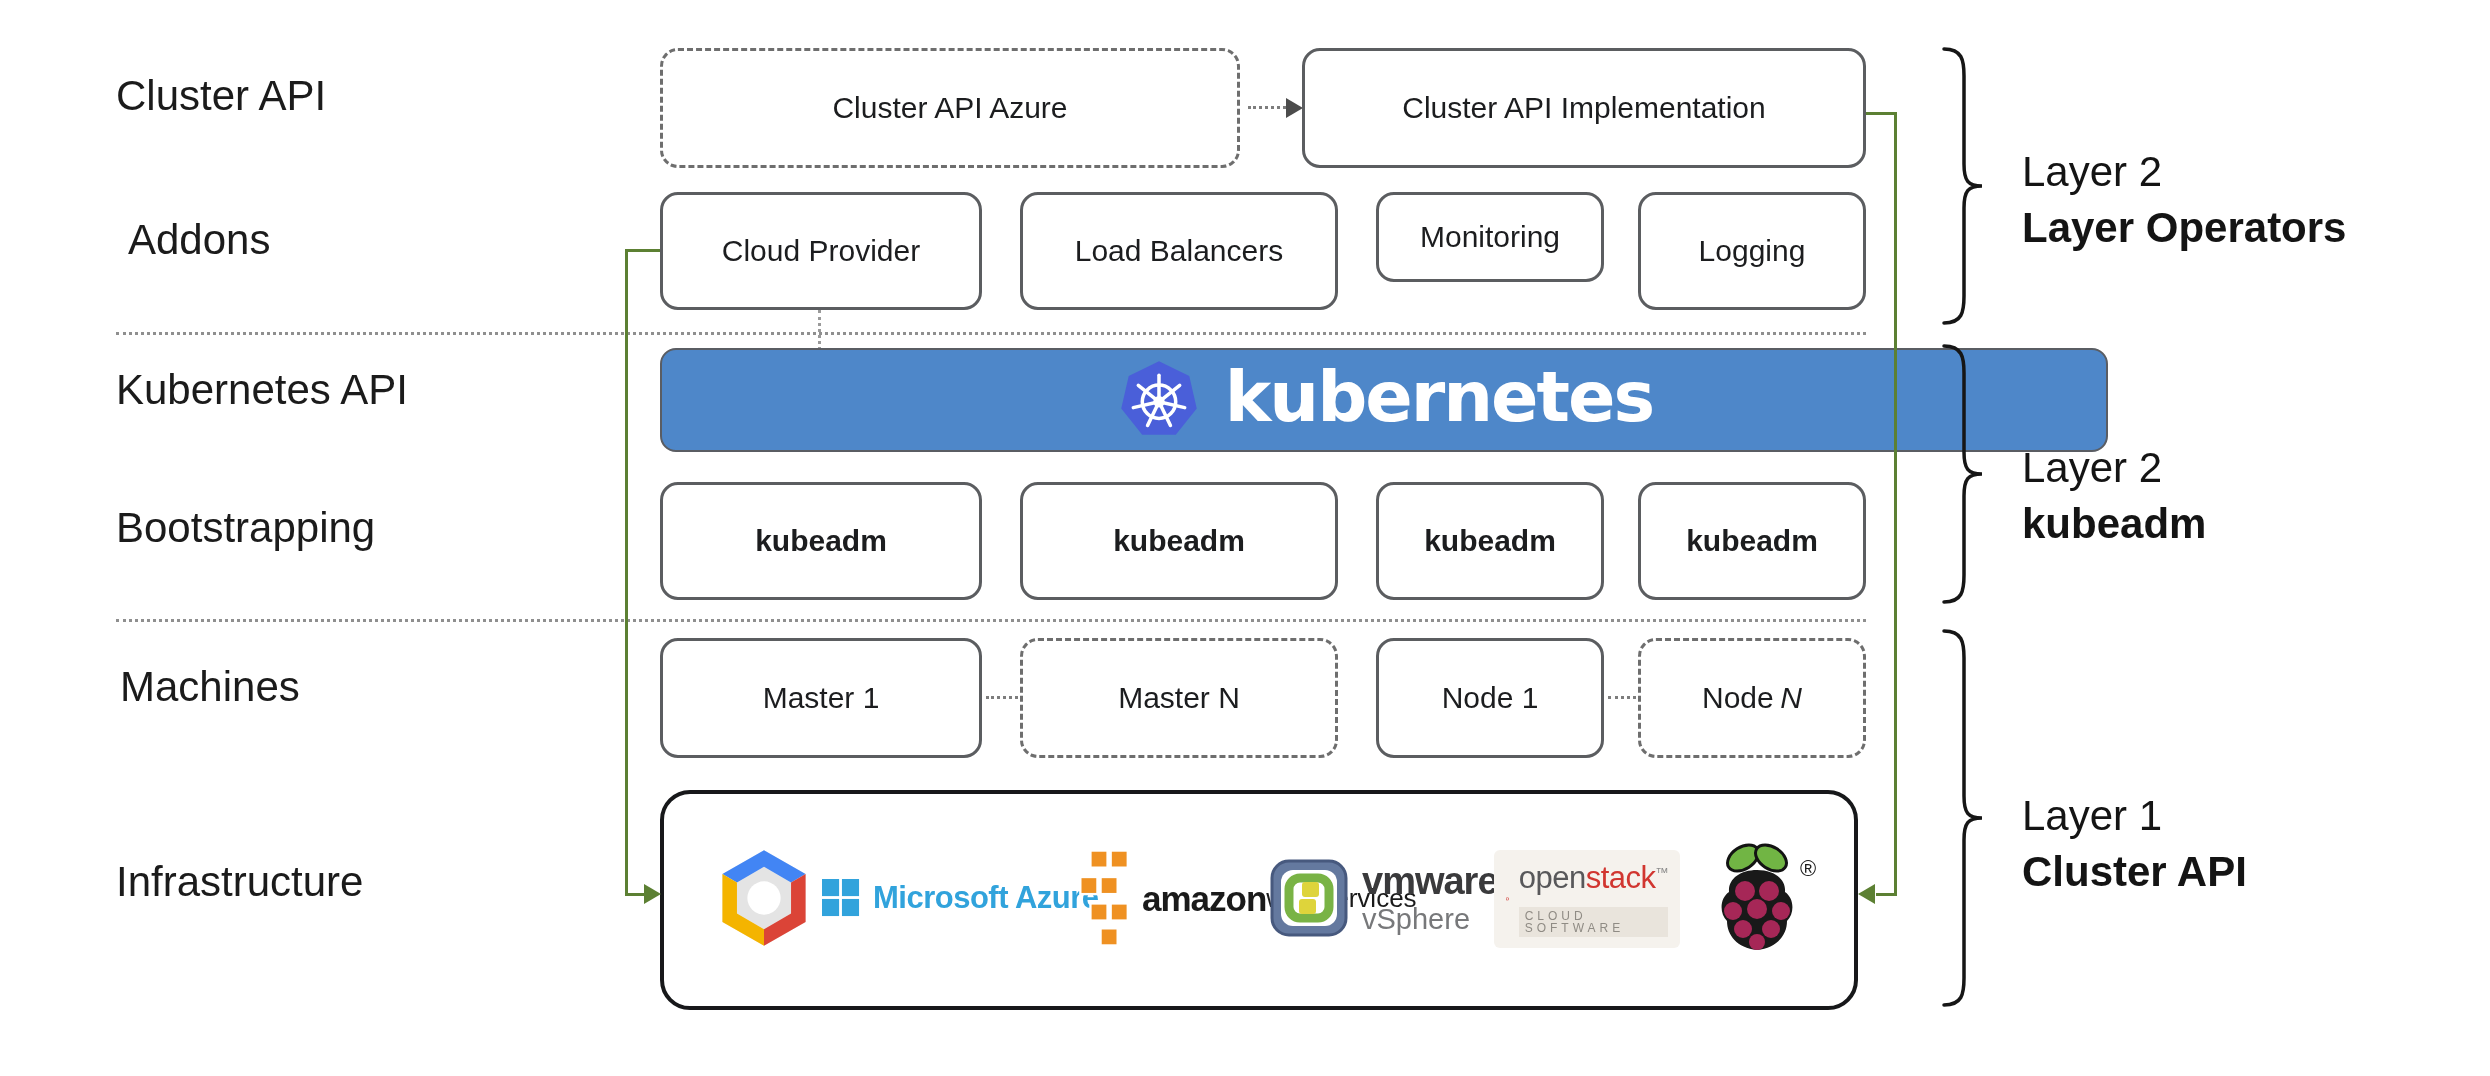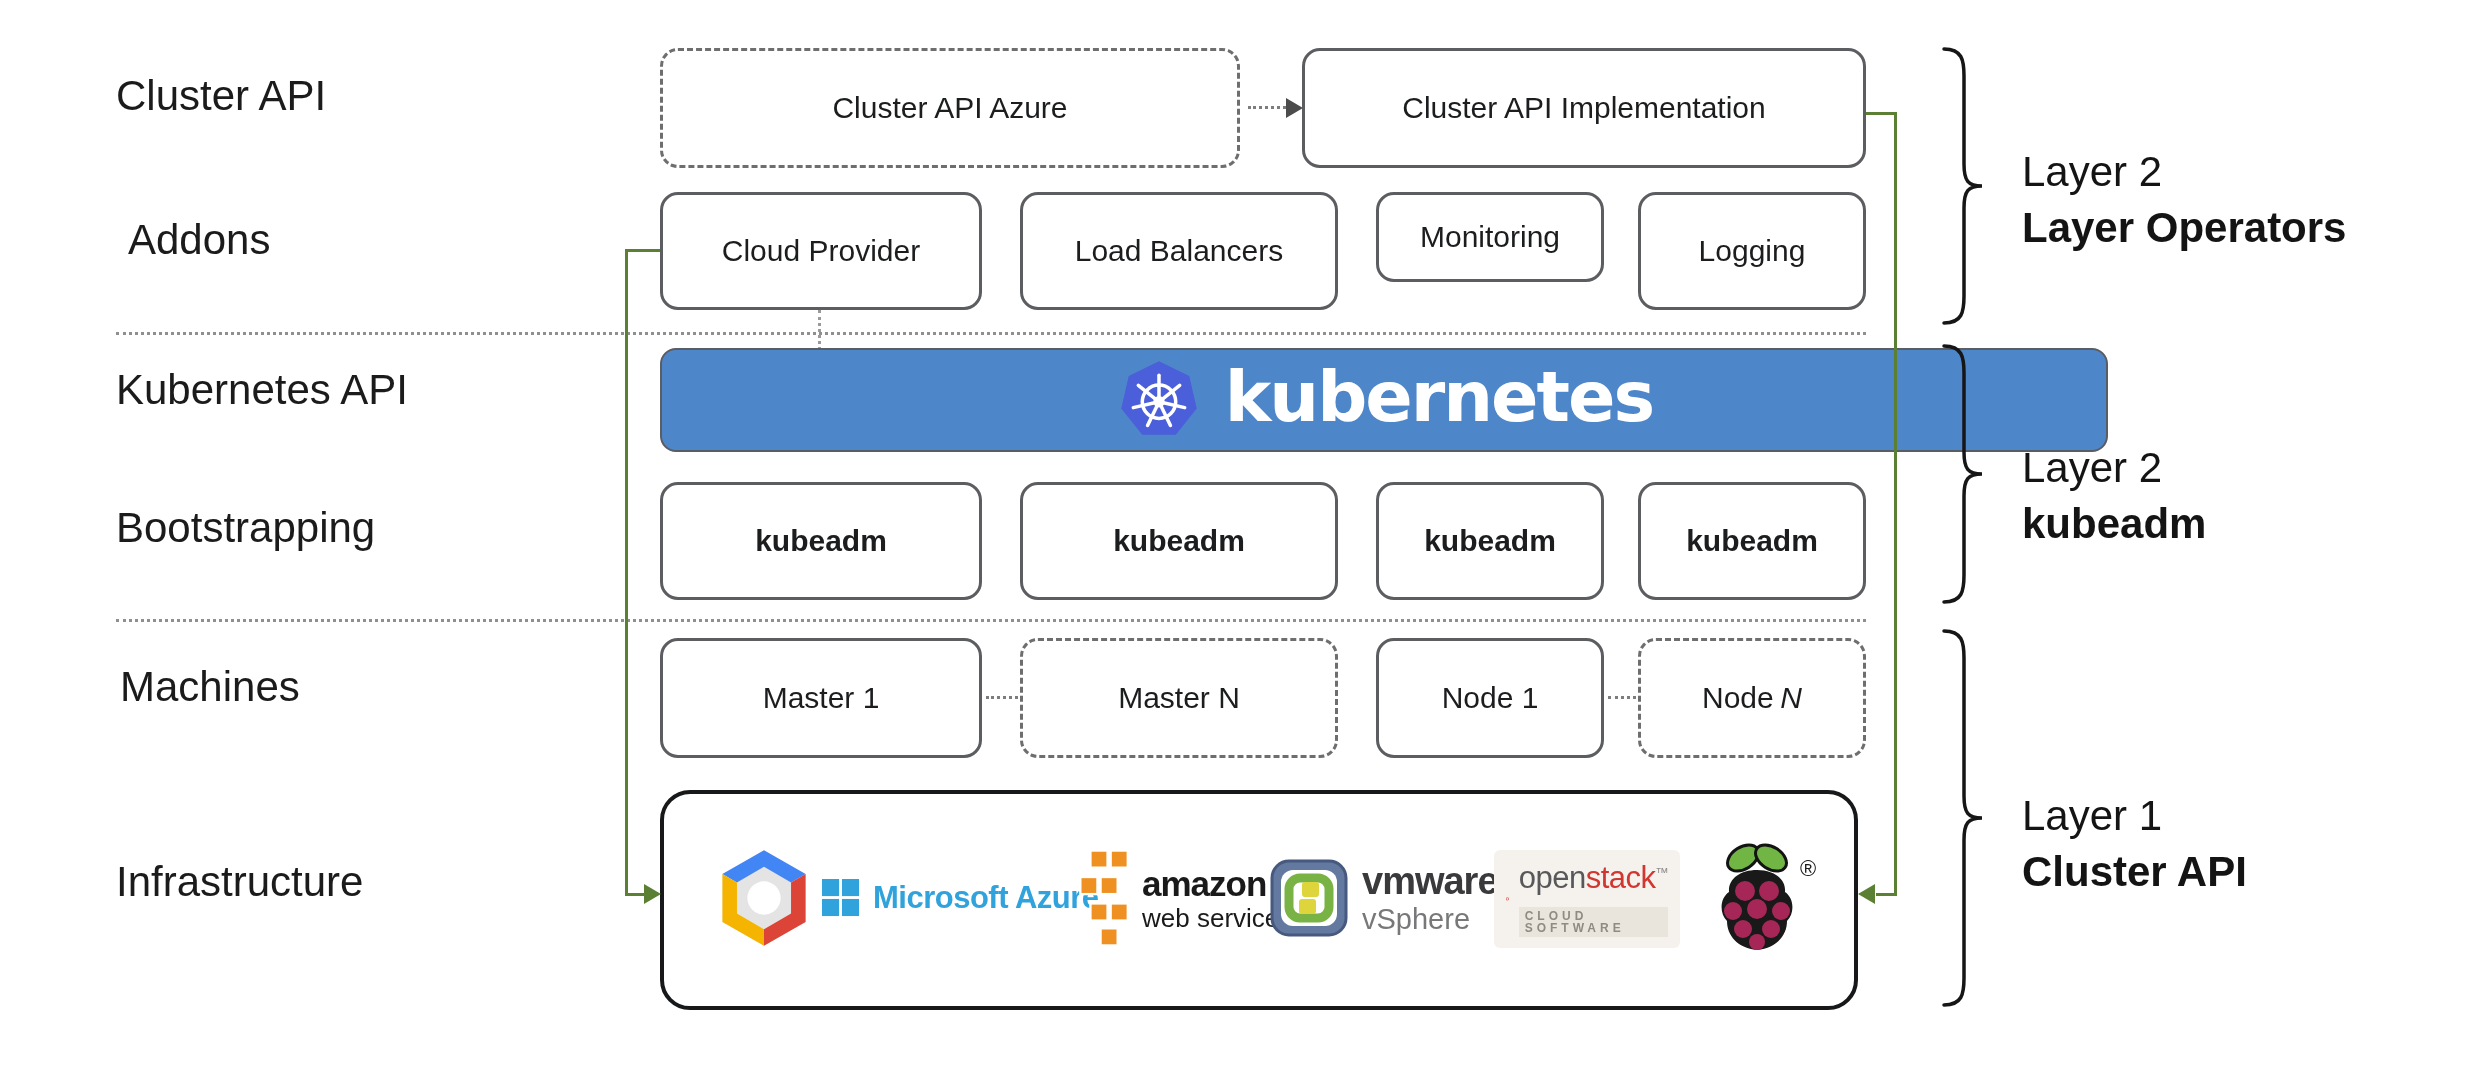--- a/index.html
+++ b/index.html
@@ -28,33 +28,33 @@
   .tri.right-green{border-left:17px solid var(--green-line,#5C8033);border-top:10px solid transparent;border-bottom:10px solid transparent;}
   .tri.left-green{border-right:17px solid var(--green-line,#5C8033);border-top:10px solid transparent;border-bottom:10px solid transparent;}
   .tri.right-gray{border-left:17px solid #4c4c4c;border-top:10px solid transparent;border-bottom:10px solid transparent;}
 
   .brace{position:absolute;}
   .layerlabel{position:absolute;font-size:42px;line-height:56px;color:#141414;white-space:nowrap;}
   .layerlabel .l2{font-weight:bold;}
 
   .logo-row-item{position:absolute;display:flex;align-items:center;text-align:center;}
   .azure-text{font-size:31px;font-weight:600;color:var(--azure-blue,#31A3DC);letter-spacing:-0.5px;}
-  .aws-col{display:flex;flex-direction:column;align-items:flex-start;line-height:1;}
+  .aws-col{display:flex;flex-direction:row;align-items:flex-start;line-height:1;}
   .aws-word{font-size:35px;font-weight:bold;color:#1a1a1a;letter-spacing:-1px;}
   .aws-sub{font-size:26px;color:#1a1a1a;margin-top:4px;letter-spacing:0px;}
   .vm-col{display:flex;flex-direction:column;align-items:flex-start;line-height:1;}
   .vm-word{font-size:38px;font-weight:bold;color:#3a3a3c;letter-spacing:-1px;}
   .vm-word sup{font-size:14px;font-weight:normal;}
   .vm-sub{font-size:29px;color:#77787a;margin-top:5px;}
   .os-card{position:absolute;background:#f5f2ed;border-radius:6px;display:flex;align-items:center;gap:10px;padding:16px 12px;box-sizing:border-box;}
   .os-col{display:flex;flex-direction:column;align-items:flex-start;line-height:1;}
   .os-word{font-size:31px;color:#58585a;letter-spacing:-0.5px;}
   .os-word .stack{color:var(--openstack-red,#D13630);}
   .os-word sup{font-size:13px;color:#8a8a8a;}
-  .os-sub{font-size:12px;color:#8f8b84;letter-spacing:4px;background:#e9e4dc;padding:3px 6px;margin-top:14px;font-weight:bold;}
+  .os-sub{font-size:12px;color:#8f8b84;letter-spacing:4px;background:#e9e4dc;padding:3px 6px;margin-top:14px;}
   .reg{position:absolute;font-size:22px;color:#1a1a1a;}
 </style>
 </head>
 <body>
 
 <div class="stage">
 
   <div class="leftlabel" style="left:116px;top:96px">Cluster API</div>
   <div class="leftlabel" style="left:128px;top:240px">Addons</div>
   <div class="leftlabel" style="left:116px;top:390px">Kubernetes API</div>

